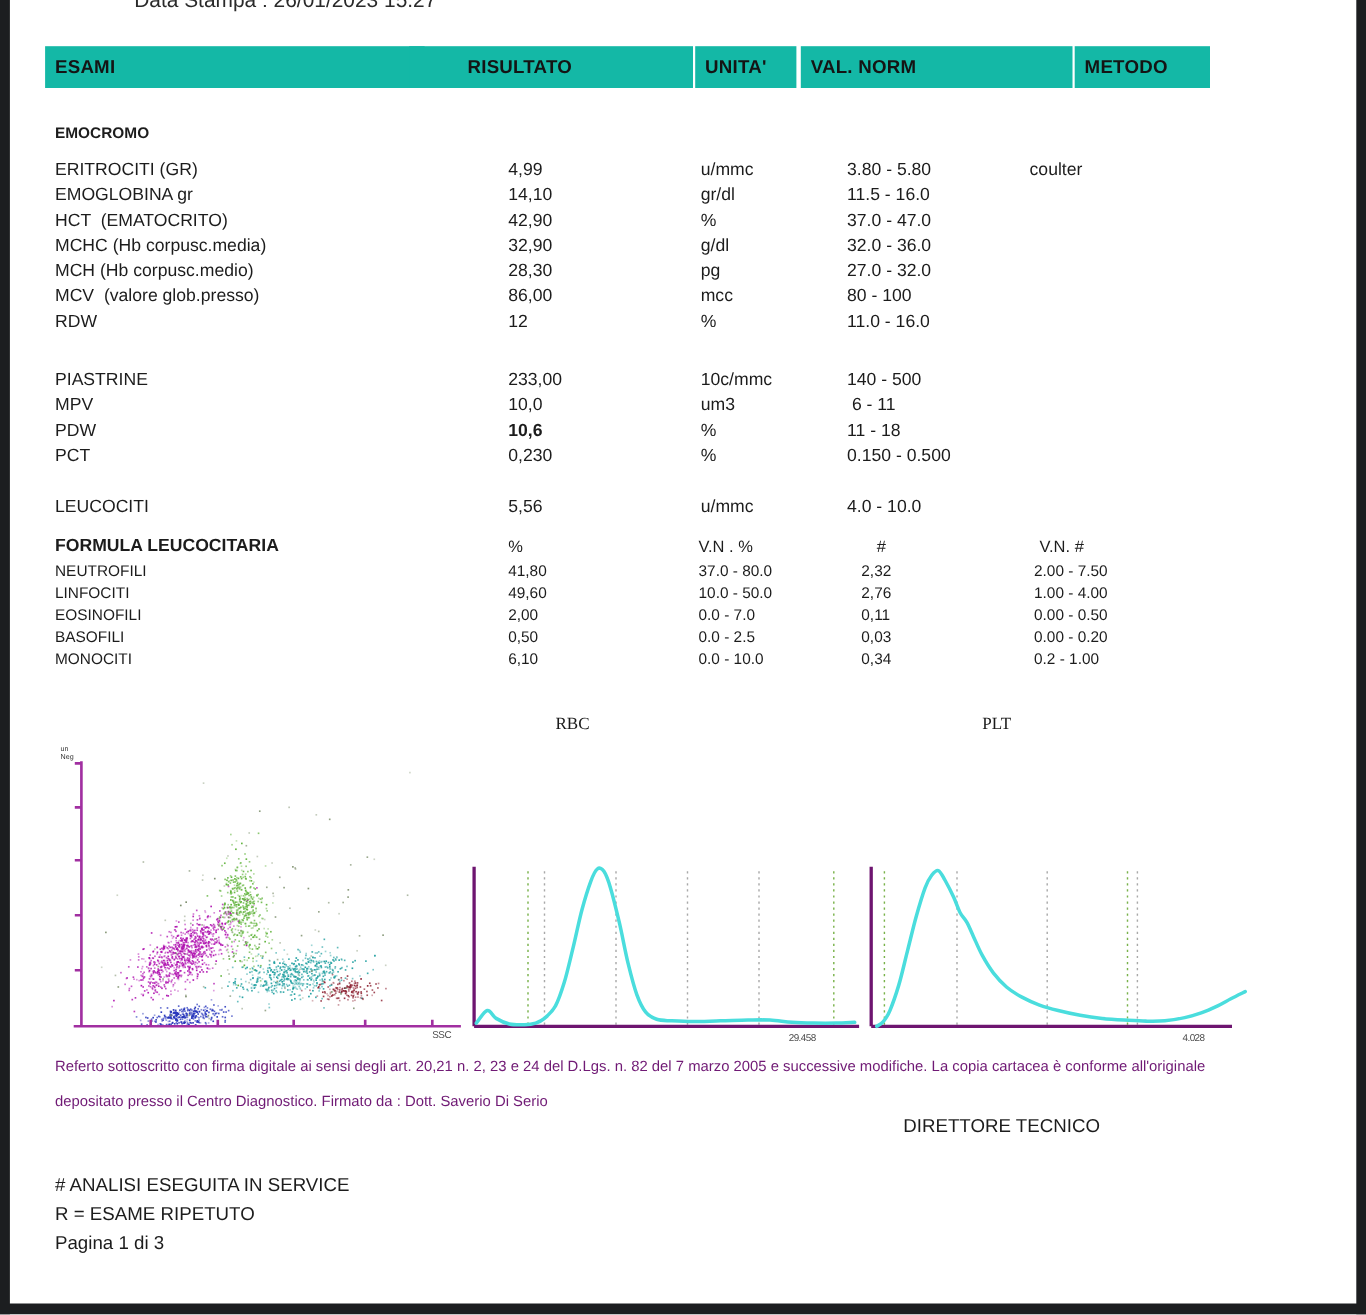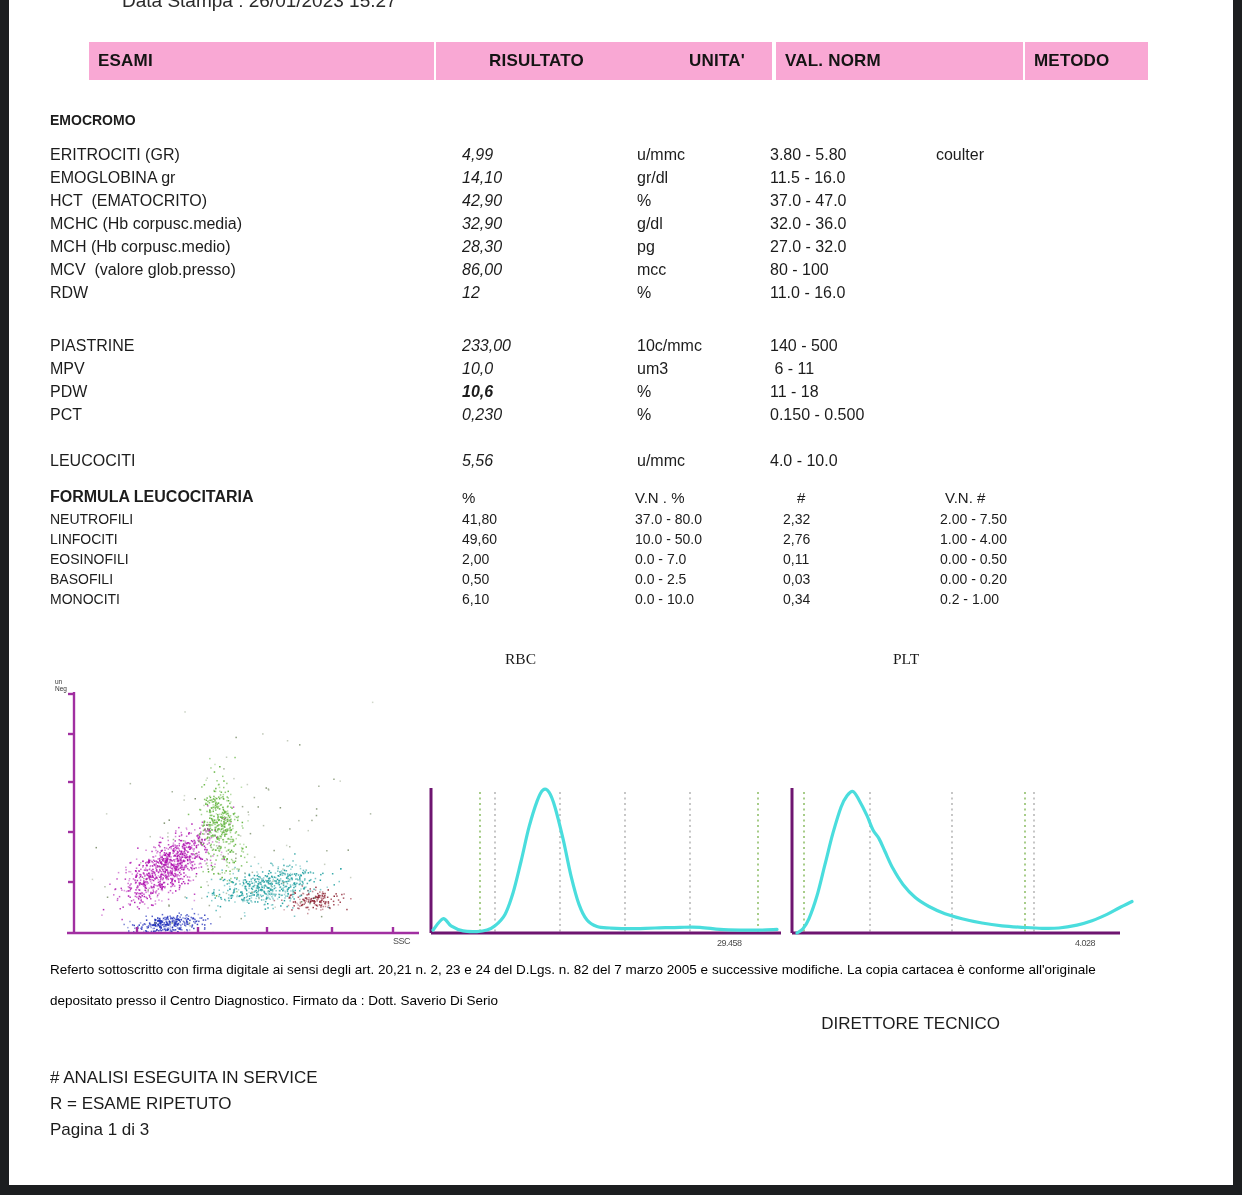--- a/index.html
+++ b/index.html
@@ -4,57 +4,57 @@
 <style>
   html,body{margin:0;padding:0;}
   body{width:1242px;height:1195px;position:relative;background:#ffffff;overflow:hidden;
        font-family:"Liberation Sans", sans-serif;color:#1c1c1c;}
   .frame{position:absolute;background:#1c1e20;}
   #frame-left{left:0;top:0;width:9px;height:1195px;}
   #frame-right{left:1233px;top:0;width:9px;height:1195px;}
   #frame-bottom{left:0;top:1185px;width:1242px;height:10px;}
   #print-date{position:absolute;left:122px;top:-10px;font-size:19px;color:#2a2a2a;}
   
-  .hseg{position:absolute;top:42px;height:38px;background:#f9a8d4;display:flex;align-items:center;margin-left:48px;}
+  .hseg{position:absolute;top:42px;height:38px;background:#14b8a6;display:flex;align-items:center;}
   .hseg span{padding-left:9px;font-weight:bold;font-size:17px;color:#141414;letter-spacing:.2px;}
   
   .row{position:absolute;left:0;width:1038px;height:23px;font-size:16px;}
   .frow{position:absolute;left:0;width:1046px;height:20px;font-size:14px;padding-left:24px;}
   .cell{position:absolute;white-space:pre;}
-  .c-name{left:50px;}  .c-res{left:462px;font-style:italic;} .c-unit{left:637px;} .c-range{left:770px;}
+  .c-name{left:50px;}  .c-res{left:462px;} .c-unit{left:637px;} .c-range{left:770px;}
   .c-method{right:54px;}
   .f-name{left:50px;} .f-pct{left:462px;} .f-vnpct{left:635px;} .f-abs{left:783px;} .f-vnabs{left:940px;}
   .bold{font-weight:bold;}
   #emocromo-title{position:absolute;left:50px;top:112px;font-size:14px;font-weight:bold;}
   #formula-header{position:absolute;left:0;top:489px;width:1242px;height:22px;font-size:15px;}
   #formula-title{position:absolute;left:50px;top:-1px;font-size:16px;font-weight:bold;white-space:pre;}
   
   .chart{position:absolute;}
   .chart-label{position:absolute;font-family:"Liberation Serif", serif;font-size:15.5px;color:#1a1a1a;}
   .corner-label{position:absolute;font-size:9px;color:#4c4c4c;filter:blur(0.5px);letter-spacing:-0.5px;}
   .smudge{filter:blur(0.55px);}
-  #footer-note1,#footer-note2{position:absolute;left:50px;font-size:13.5px;color:#000000;}
+  #footer-note1,#footer-note2{position:absolute;left:50px;font-size:13.5px;color:#701a75;}
   #director-block{position:absolute;left:700px;top:1014px;width:300px;text-align:right;font-size:17px;}
   #director-name{margin-top:9px;}
   .bottom-note{position:absolute;left:50px;font-size:17px;}
 </style>
 </head>
 <body>
 
 <div class="frame" id="frame-left"></div>
 <div class="frame" id="frame-right"></div>
 <div class="frame" id="frame-bottom"></div>
 
 <div id="print-date">Data Stampa : 26/01/2023 15.27</div>
 
 <div id="header-bar">
     <div class="hseg" style="left: 41px; width: 345px;">
       <span>ESAMI</span>
     </div>
-    <div class="hseg" style="left: 388px; width: 214px; padding-left: 44px;">
+    <div class="hseg" style="left: 372px; width: 214px; padding-left: 44px;">
       <span>RISULTATO</span>
     </div>
     <div class="hseg" style="left: 632px; width: 92px;">
       <span>UNITA'</span>
     </div>
     <div class="hseg" style="left: 728px; width: 247px;">
       <span>VAL. NORM</span>
     </div>
     <div class="hseg" style="left: 977px; width: 123px;">
       <span>METODO</span>

